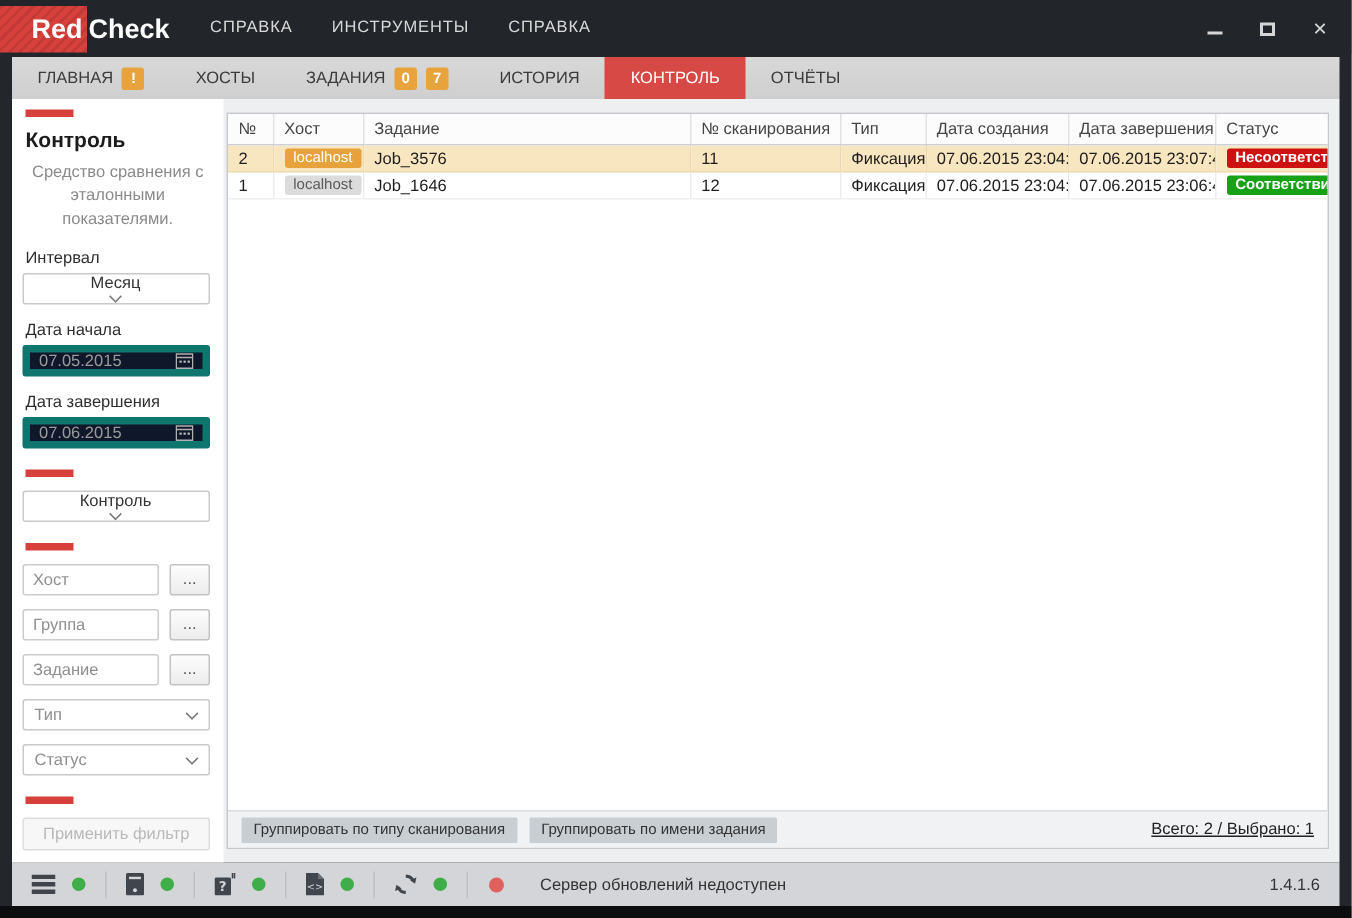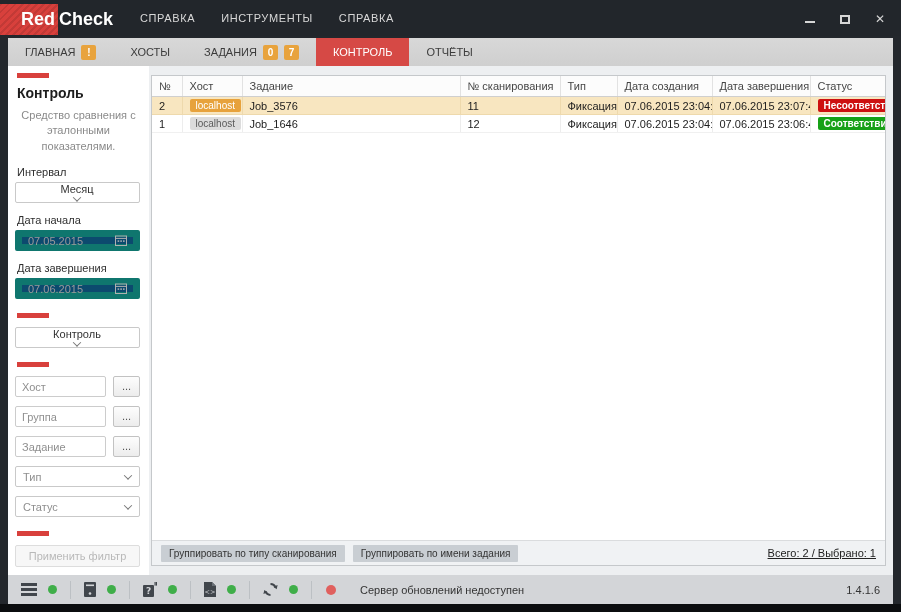--- a/index.html
+++ b/index.html
@@ -34,21 +34,21 @@
   
   .sidebar { width:141px; background:#fff; padding:7px 9px 0 7px; font-size:11px; flex:none; }
   .accent { width:32px; height:5px; background:#d8403c; margin:0 0 7px 2px; }
   .accent.mid { margin:14px 0 9px 2px; }
   .sb-title { font-size:14px; font-weight:bold; color:#1c1c1c; margin:0 0 7px 2px; }
   .sb-desc { color:#8a8a8a; line-height:1.4; margin:0 0 12px 2px;text-align:center; }
   .sb-label { display:block; margin:11px 0 4px 2px; color:#2e2e2e; }
   .select { height:21px; border:1px solid #c9c9c9; border-radius:2px; background:#fff; display:flex; align-items:center; justify-content:space-between; padding:0 8px 0 7px; color:#333; cursor:default; margin-bottom:1px; }
   .select.dim { color:#8f8f8f; }
   .chev { width:6px; height:6px; border-right:1.4px solid #777; border-bottom:1.4px solid #777; transform:rotate(45deg) translate(-1px,-1px); flex:none; }
-  .datebox { height:21px; border:7px solid #0f766e; border-radius:2px; background:#0c4a6e; display:flex; align-items:center; justify-content:space-between; padding:0 6px; }
+  .datebox { height:21px; border:5px solid #0f766e; border-radius:2px; background:#0f172a; display:flex; align-items:center; justify-content:space-between; padding:0 6px; }
   .datebox input { border:none; outline:none; background:transparent; color:#9a9a9a; font-size:11px; width:80px; font-family:inherit; }
   .filter-row { display:flex; gap:7px; margin-bottom:9px; }
   .filter-row input { flex:1; min-width:0; height:21px; border:1px solid #cccccc; border-radius:2px; padding:0 6px; font-size:11px; color:#555; font-family:inherit; outline:none; }
   .filter-row input::placeholder { color:#8f8f8f; opacity:1; }
   .browse-btn { width:27px; height:21px; flex:none; background:linear-gradient(#fdfdfd,#ececec); border:1px solid #c2c2c2; border-radius:2px; color:#555; font-size:11px; text-align:center; line-height:18px; cursor:default; }
   .apply-btn { width:100%; height:22px; background:#f7f7f7; border:1px solid #ddd; border-radius:2px; color:#b9b9b9; font-size:11px; cursor:default; }
   .mb10 { margin-bottom:10px;flex-direction:column; } .mb9 { margin-bottom:9px; }
 
   
   .content { flex:1; padding:9px 7px 9px 2px; }
@@ -112,20 +112,23 @@
       <span>ГЛАВНАЯ</span>
       <span class="tab-badge">!</span>
     </div>
     <div class="tab">
       <span>ХОСТЫ</span>
     </div>
     <div class="tab">
       <span>ЗАДАНИЯ</span>
       <span class="tab-badge">0</span>
       <span class="tab-badge">7</span>
+    </div>
+    <div class="tab">
+      <span>ИСТОРИЯ</span>
     </div>
     <div class="tab active">
       <span>КОНТРОЛЬ</span>
     </div>
     <div class="tab">
       <span>ОТЧЁТЫ</span>
     </div>
   </div>
 
   <div class="main">

